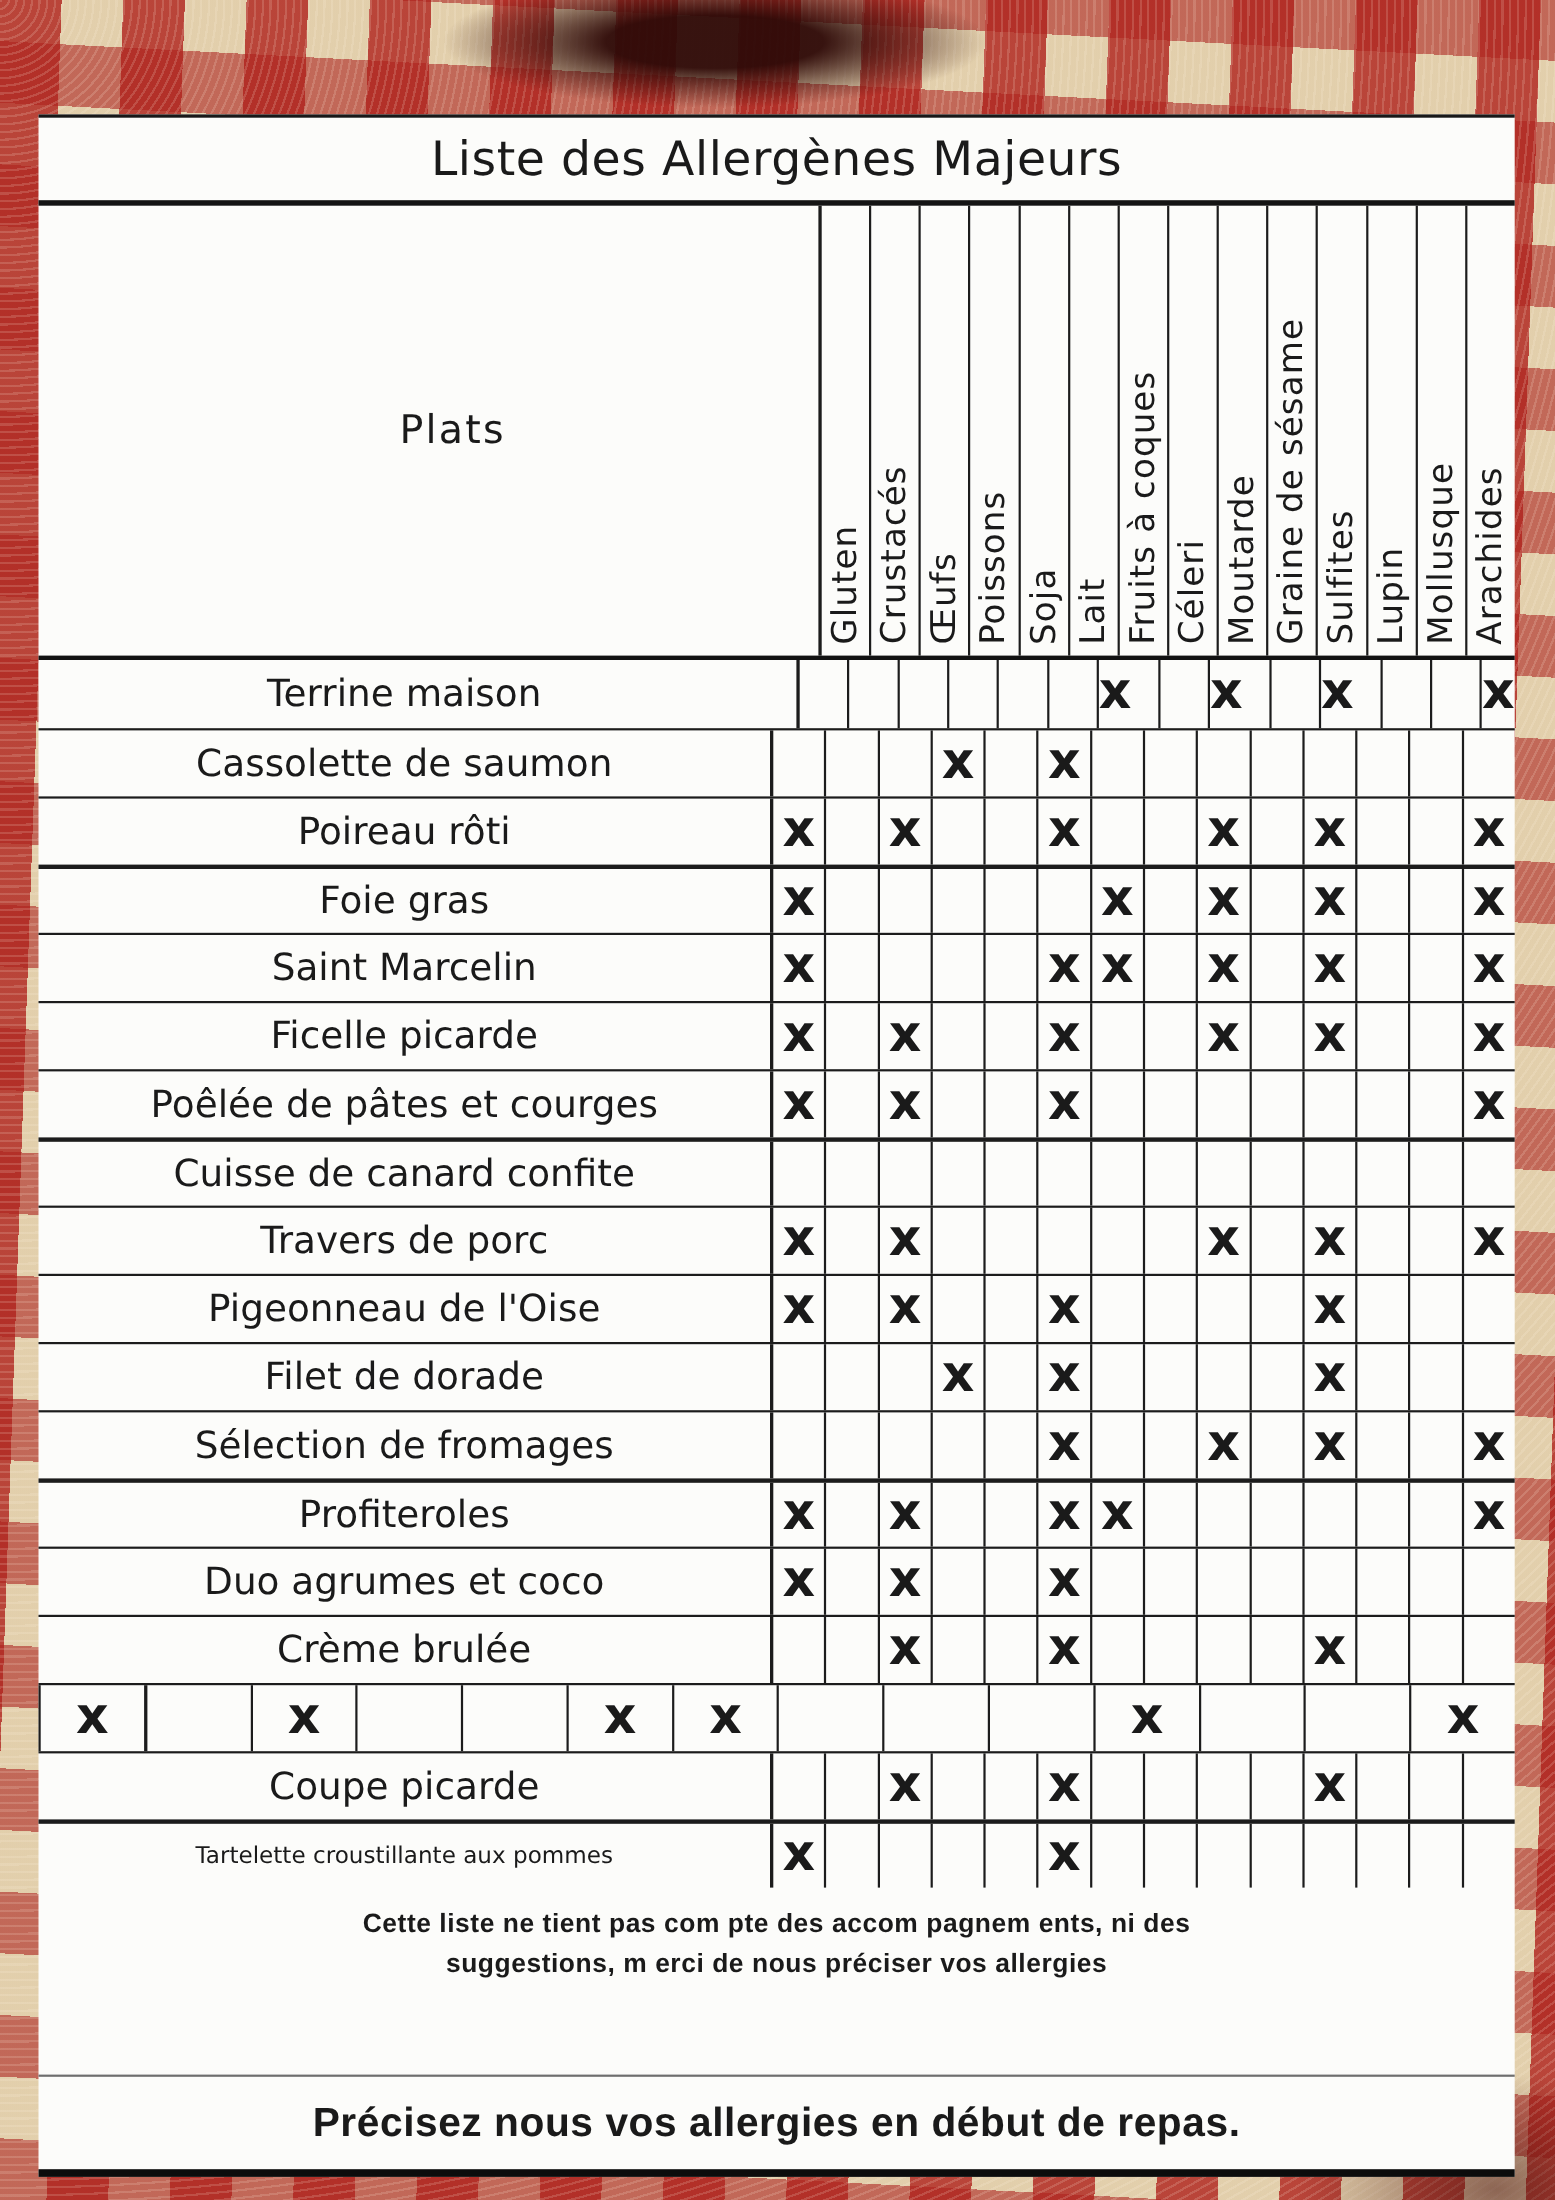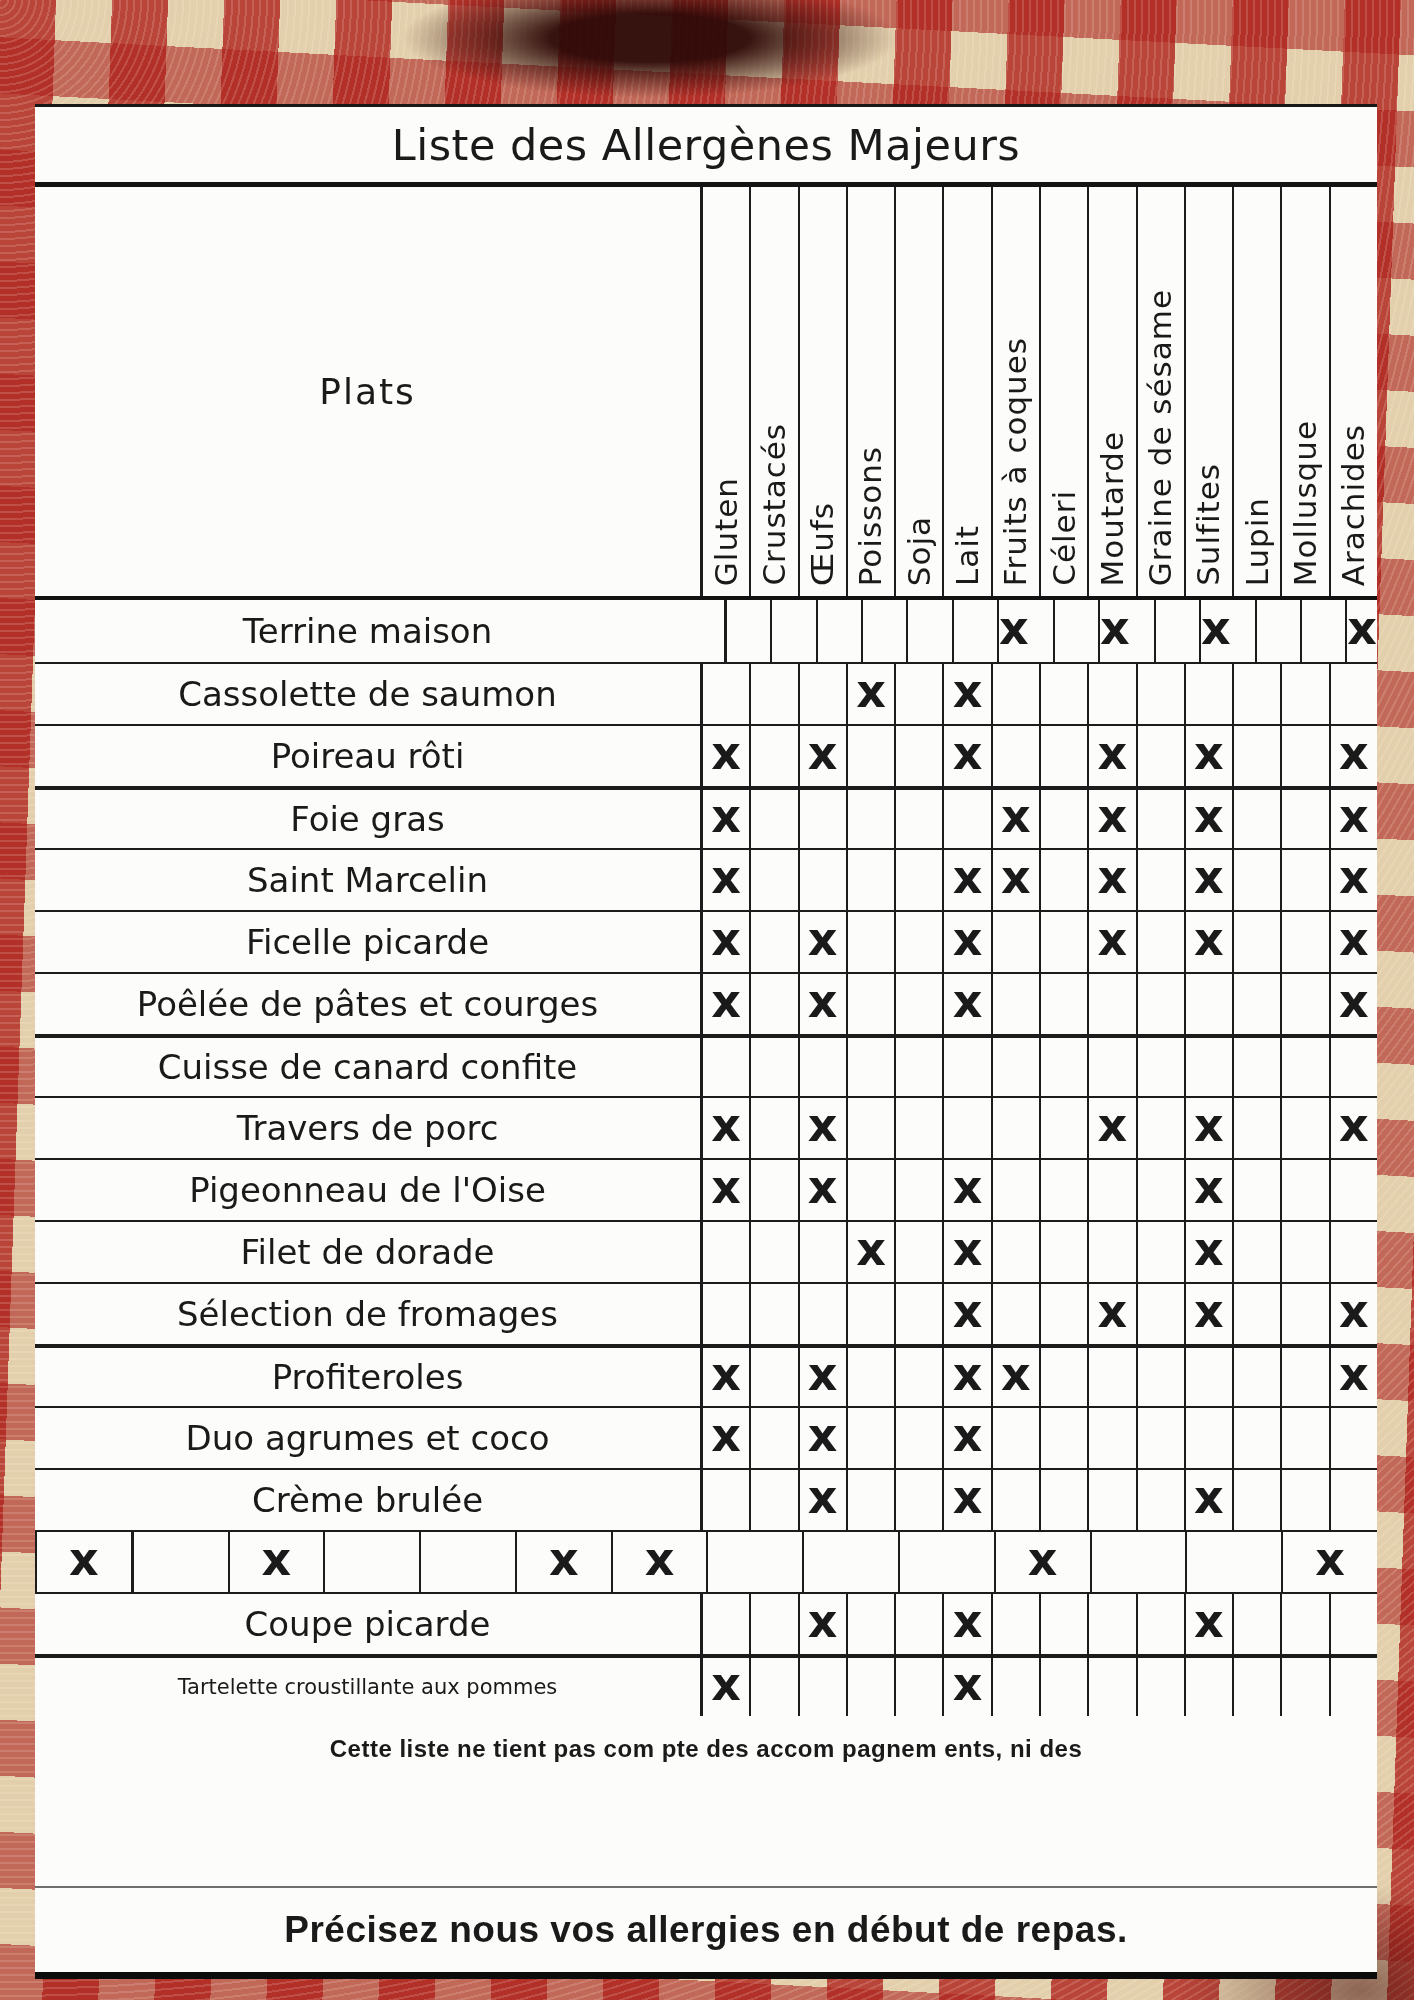--- a/index.html
+++ b/index.html
@@ -25,21 +25,21 @@
     border-bottom:7px solid #0c0c0c;
   }
   .title {
     height:75px; border-bottom:5px solid #141414;
     display:flex; align-items:center; justify-content:center;
     font-size:43px; letter-spacing:0.5px;
   }
   .grid-header { display:flex; height:409px; border-bottom:4px solid #121212; }
   .plats-cell {
     width:665px; display:flex; align-items:center; justify-content:center;
-    font-size:36px; letter-spacing:2px;
+    font-size:36px; letter-spacing:2px;margin-left:44px;
   }
   .cols { flex:1; display:flex; }
   .col-head {
     flex:1; border-left:2px solid #1c1c1c;
     display:flex; align-items:flex-end; justify-content:center;
     padding-bottom:10px; overflow:hidden;
   }
   .col-head:first-child { border-left-width:3px; }
   .vlabel {
     writing-mode:vertical-rl; transform:rotate(180deg);
@@ -577,18 +577,19 @@
           <div class="cell"></div>
           <div class="cell"></div>
           <div class="cell"></div>
           <div class="cell"></div>
           <div class="cell"></div>
         </div>
       </div>
 
     <div class="note1">
       <div>Cette liste ne tient pas com pte des accom pagnem ents, ni des</div>
+      <div>suggestions, m erci de nous préciser vos allergies</div>
     </div>
 
     <div class="note2">Précisez nous vos allergies en début de repas.</div>
 
   </div>
 </div>
 
 </body></html>

